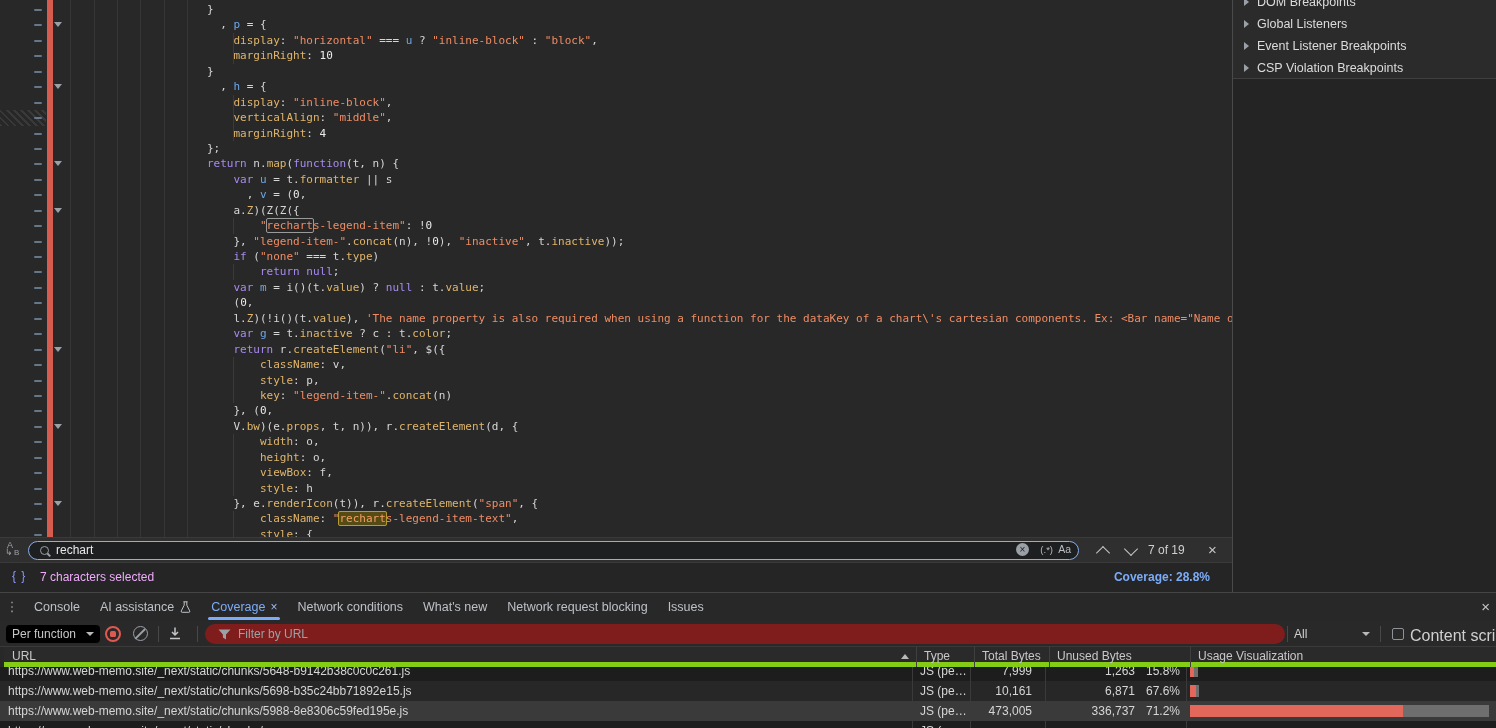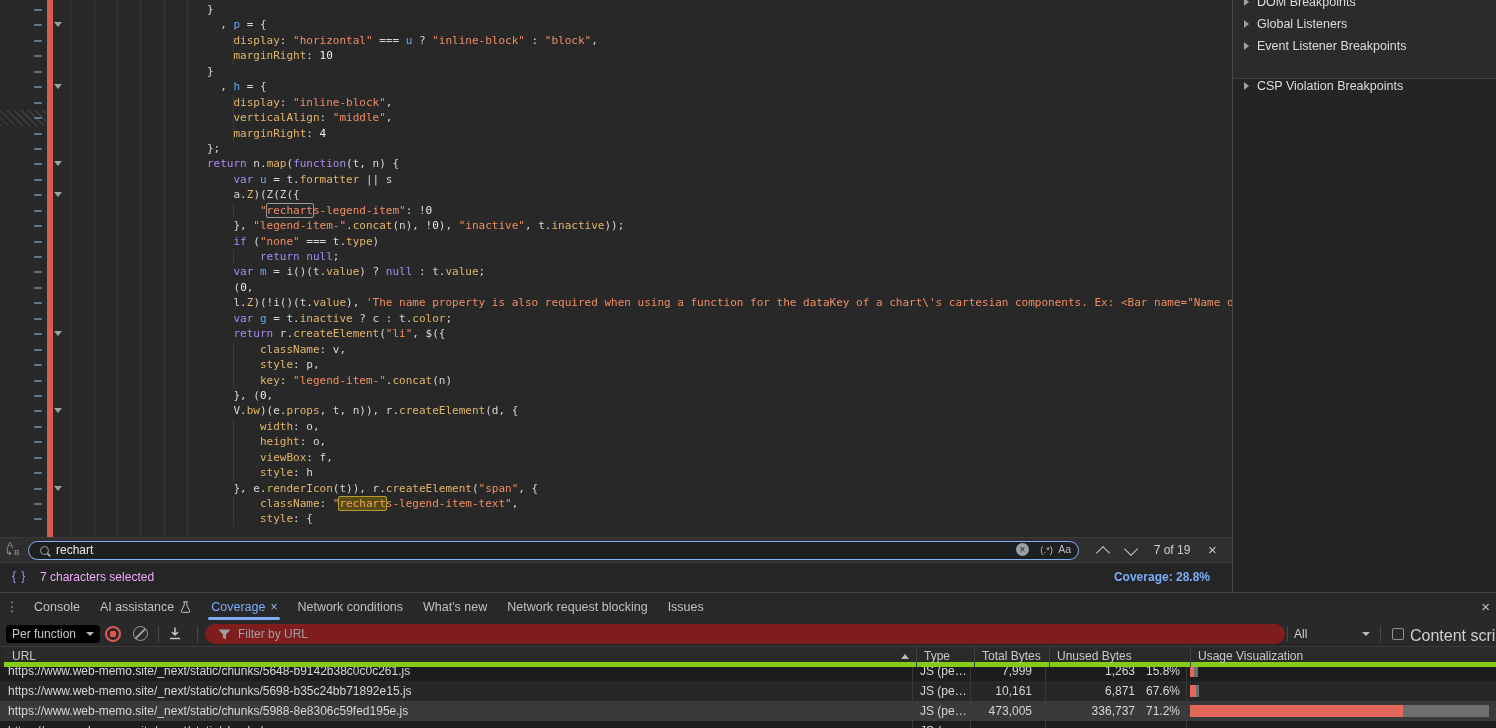--- a/index.html
+++ b/index.html
@@ -36,21 +36,21 @@
   .mag::after{content:"";position:absolute;left:6px;top:7px;width:4px;height:1.5px;background:#9aa0a6;transform:rotate(45deg);}
   .search-pill input{position:absolute;left:27px;top:0;width:940px;height:16px;background:transparent;border:none;outline:none;
     color:#e8e8e8;font-size:12px;font-family:"Liberation Sans",sans-serif;padding:0;}
   .clear-btn{position:absolute;right:49px;top:1.5px;width:13px;height:13px;border-radius:50%;background:#9aa0a6;
     color:#1e1f20;font-size:10px;line-height:13px;text-align:center;cursor:pointer;}
   .regex-btn{position:absolute;right:25px;top:2px;font-size:9.5px;color:#b9bdc1;cursor:pointer;}
   .case-btn{position:absolute;right:7px;top:1px;font-size:10.5px;color:#b9bdc1;cursor:pointer;}
   .chev{position:absolute;width:9px;height:9px;border-left:1.5px solid #c3c6c9;border-bottom:1.5px solid #c3c6c9;cursor:pointer;}
   .chev.up{left:1098px;top:10px;transform:rotate(135deg);}
   .chev.down{left:1126px;top:6px;transform:rotate(-45deg);}
-  .find-count{position:absolute;left:1148px;top:5px;width:48px;text-align:center;font-size:12px;color:#cfcfcf;}
+  .find-count{position:absolute;left:1148px;top:5px;width:48px;font-size:12px;color:#cfcfcf;}
   .find-close{position:absolute;left:1208px;top:3px;font-size:15px;color:#c3c6c9;cursor:pointer;}
 
   
   .statusbar{position:absolute;left:0;top:562px;width:1232px;height:30px;background:#252526;border-top:1px solid #3a3a3a;box-sizing:border-box;}
   .braces{position:absolute;left:12px;top:6px;color:#8b9af8;font-size:12px;letter-spacing:1px;cursor:pointer;}
   .sel-text{position:absolute;left:40px;top:7px;font-size:12px;color:#f0abfc;}
   .cov-text{position:absolute;right:22px;top:7px;font-size:12px;font-weight:bold;color:#7cacf8;}
 
   
   .sidebar{position:absolute;left:1232px;top:0;width:264px;height:592px;background:#242424;border-left:1px solid #4a4a4a;box-sizing:border-box;overflow:hidden;}
@@ -126,20 +126,21 @@
         <div class="code-line g"><span class="dash"></span><span class="cm-p">    </span><span class="cm-r">display</span><span class="cm-p">: </span><span class="cm-s">"horizontal"</span><span class="cm-p"> === </span><span class="cm-v">u</span><span class="cm-p"> ? </span><span class="cm-s">"inline-block"</span><span class="cm-p"> : </span><span class="cm-s">"block"</span><span class="cm-p">,</span></div>
         <div class="code-line g"><span class="dash"></span><span class="cm-p">    </span><span class="cm-r">marginRight</span><span class="cm-p">: </span><span class="cm-n">10</span></div>
         <div class="code-line"><span class="dash"></span><span class="cm-p">}</span></div>
         <div class="code-line"><span class="dash"></span><span class="fold"></span><span class="cm-p">  , </span><span class="cm-v">h</span><span class="cm-p"> = {</span></div>
         <div class="code-line g"><span class="dash"></span><span class="cm-p">    </span><span class="cm-r">display</span><span class="cm-p">: </span><span class="cm-s">"inline-block"</span><span class="cm-p">,</span></div>
         <div class="code-line g"><span class="dash"></span><span class="cm-p">    </span><span class="cm-r">verticalAlign</span><span class="cm-p">: </span><span class="cm-s">"middle"</span><span class="cm-p">,</span></div>
         <div class="code-line g"><span class="dash"></span><span class="cm-p">    </span><span class="cm-r">marginRight</span><span class="cm-p">: </span><span class="cm-n">4</span></div>
         <div class="code-line"><span class="dash"></span><span class="cm-p">};</span></div>
         <div class="code-line"><span class="dash"></span><span class="fold"></span><span class="cm-k">return</span><span class="cm-p"> n.</span><span class="cm-r">map</span><span class="cm-p">(</span><span class="cm-k">function</span><span class="cm-p">(t, n) {</span></div>
         <div class="code-line"><span class="dash"></span><span class="cm-p">    </span><span class="cm-k">var</span><span class="cm-p"> </span><span class="cm-v">u</span><span class="cm-p"> = t.</span><span class="cm-r">formatter</span><span class="cm-p"> || s</span></div>
+        <div class="code-line"><span class="dash"></span><span class="cm-p">      , </span><span class="cm-v">v</span><span class="cm-p"> = (</span><span class="cm-n">0</span><span class="cm-p">,</span></div>
         <div class="code-line"><span class="dash"></span><span class="fold"></span><span class="cm-p">    a.</span><span class="cm-r">Z</span><span class="cm-p">)(Z(Z({</span></div>
         <div class="code-line g"><span class="dash"></span><span class="cm-p">        </span><span class="cm-s">"</span><span class="cm-m">rechart</span><span class="cm-s">s-legend-item"</span><span class="cm-p">: !</span><span class="cm-n">0</span></div>
         <div class="code-line"><span class="dash"></span><span class="cm-p">    }, </span><span class="cm-s">"legend-item-"</span><span class="cm-p">.</span><span class="cm-r">concat</span><span class="cm-p">(n), !</span><span class="cm-n">0</span><span class="cm-p">), </span><span class="cm-s">"inactive"</span><span class="cm-p">, t.</span><span class="cm-r">inactive</span><span class="cm-p">));</span></div>
         <div class="code-line"><span class="dash"></span><span class="cm-p">    </span><span class="cm-k">if</span><span class="cm-p"> (</span><span class="cm-s">"none"</span><span class="cm-p"> === t.</span><span class="cm-r">type</span><span class="cm-p">)</span></div>
         <div class="code-line g"><span class="dash"></span><span class="cm-p">        </span><span class="cm-k">return</span><span class="cm-p"> </span><span class="cm-k">null</span><span class="cm-p">;</span></div>
         <div class="code-line"><span class="dash"></span><span class="cm-p">    </span><span class="cm-k">var</span><span class="cm-p"> </span><span class="cm-v">m</span><span class="cm-p"> = i()(t.</span><span class="cm-r">value</span><span class="cm-p">) ? </span><span class="cm-k">null</span><span class="cm-p"> : t.</span><span class="cm-r">value</span><span class="cm-p">;</span></div>
         <div class="code-line"><span class="dash"></span><span class="cm-p">    (</span><span class="cm-n">0</span><span class="cm-p">,</span></div>
         <div class="code-line"><span class="dash"></span><span class="cm-p">    l.</span><span class="cm-r">Z</span><span class="cm-p">)(!i()(t.</span><span class="cm-r">value</span><span class="cm-p">), </span><span class="cm-s">'The name property is also required when using a function for the dataKey of a chart\'s cartesian components. Ex: &lt;Bar name="Name o</span></div>
         <div class="code-line"><span class="dash"></span><span class="cm-p">    </span><span class="cm-k">var</span><span class="cm-p"> </span><span class="cm-v">g</span><span class="cm-p"> = t.</span><span class="cm-r">inactive</span><span class="cm-p"> ? c : t.</span><span class="cm-r">color</span><span class="cm-p">;</span></div>
         <div class="code-line"><span class="dash"></span><span class="fold"></span><span class="cm-p">    </span><span class="cm-k">return</span><span class="cm-p"> r.</span><span class="cm-r">createElement</span><span class="cm-p">(</span><span class="cm-s">"li"</span><span class="cm-p">, $({</span></div>
@@ -190,21 +191,21 @@
           <span class="sb-label">DOM Breakpoints</span>
         </div>
         <div class="sb-row" style="top: 13px;">
           <span class="sb-caret"></span>
           <span class="sb-label">Global Listeners</span>
         </div>
         <div class="sb-row" style="top: 35px;">
           <span class="sb-caret"></span>
           <span class="sb-label">Event Listener Breakpoints</span>
         </div>
-        <div class="sb-row" style="top: 75px;">
+        <div class="sb-row" style="top: 57px;">
           <span class="sb-caret"></span>
           <span class="sb-label">CSP Violation Breakpoints</span>
         </div>
       </div>
   </div>
 
   <div class="drawer">
     <div class="tabbar">
       <span class="overflow-menu">⋮</span>
     <div class="tab">

